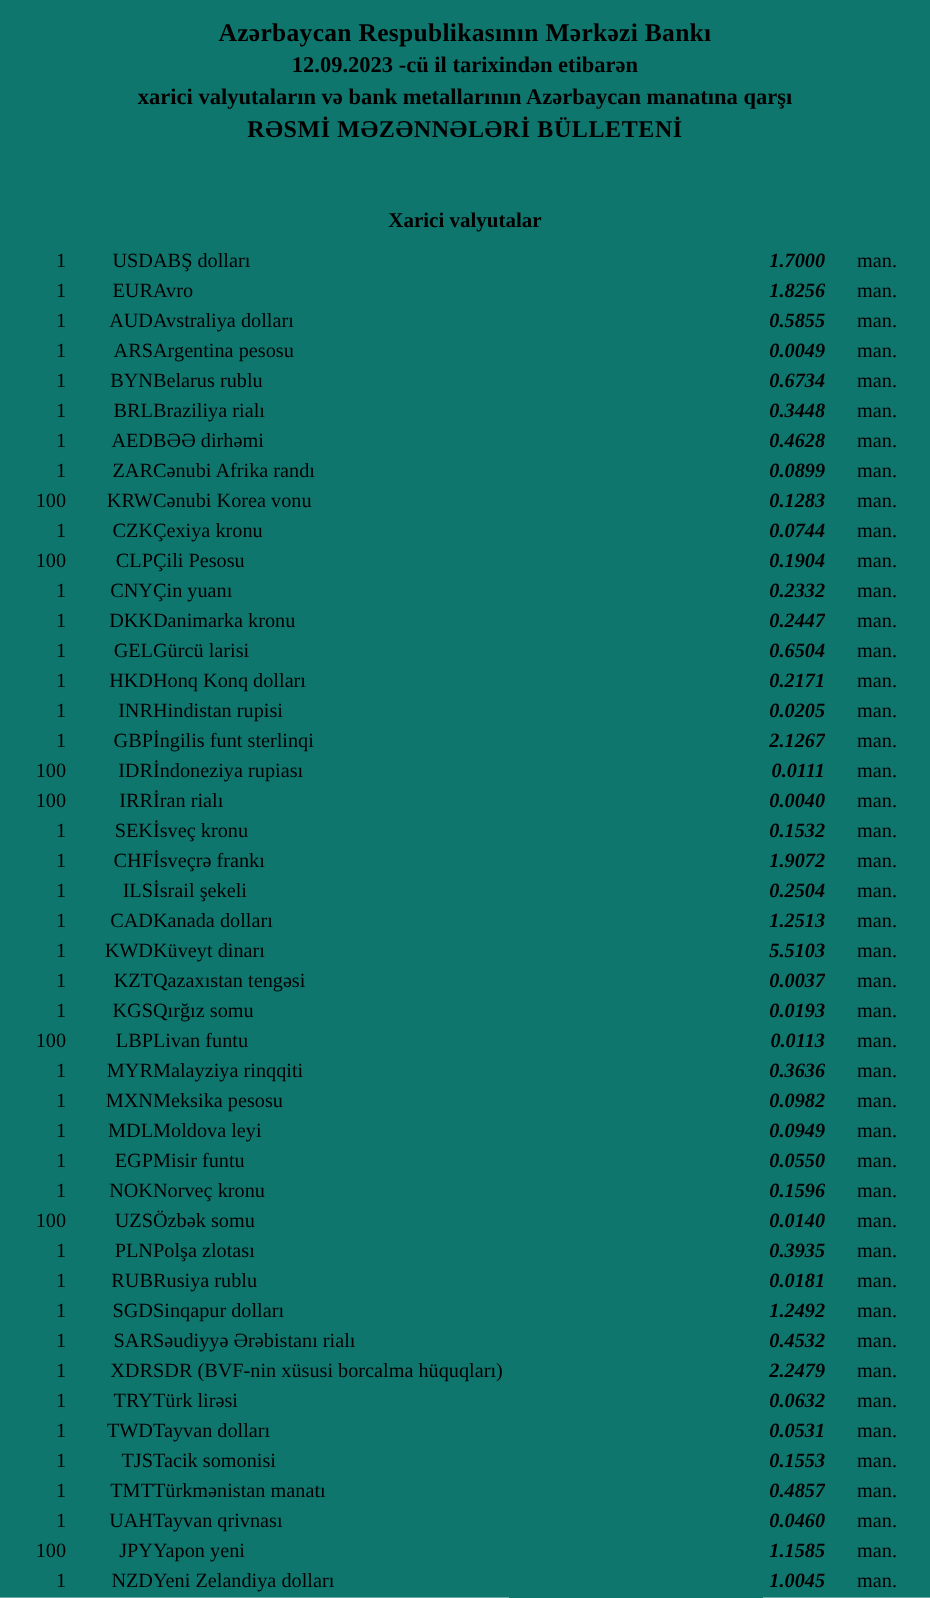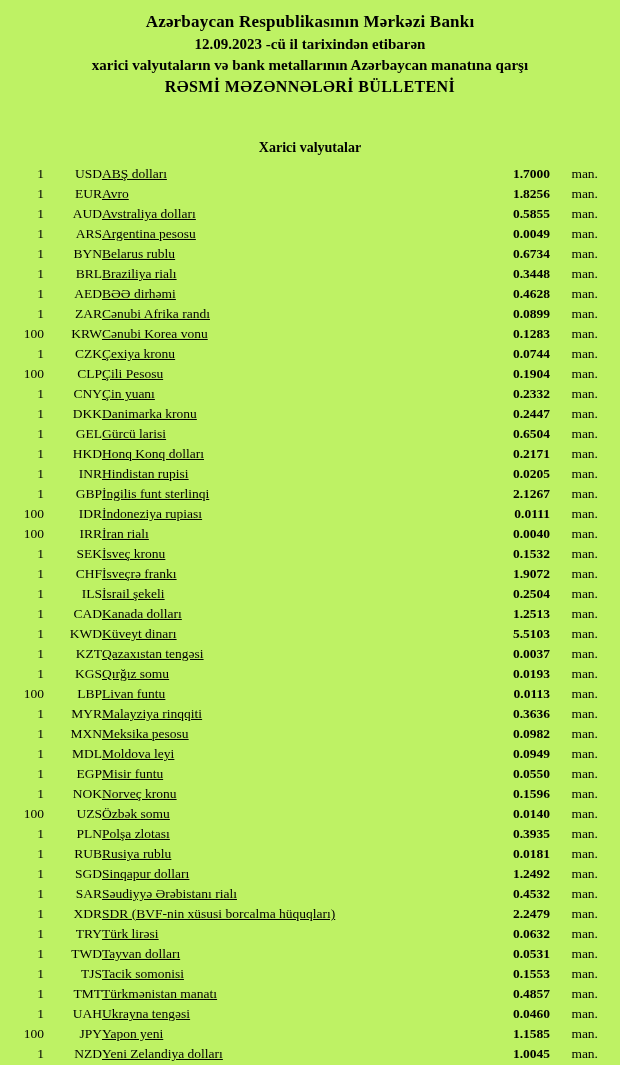--- a/index.html
+++ b/index.html
@@ -4,21 +4,21 @@
 <style>
   * { margin: 0; padding: 0; box-sizing: border-box; }
   html, body { background: #ffffff; }
   body {
     width: 620px;
     height: 1065px;
     color: #000000;
     font-family: "Liberation Serif", "DejaVu Serif", serif;
     overflow: hidden;
   }
-  .page { width: 620px; height: 1065px; background: #bef264; }
+  .page { width: 620px; height: 1065px; background: #0f766e; }
   .header { text-align: center; padding-top: 12px; }
   .bank-title { font-size: 17px; font-weight: bold; letter-spacing: 0.2px; }
   .sub { font-size: 15px; font-weight: bold; margin-top: 4px; }
   .bulletin-title { font-size: 16px; font-weight: bold; margin-top: 4px; letter-spacing: 0.4px; }
   .section-title {
     text-align: center;
     font-size: 14px;
     font-weight: bold;
     margin-top: 44px;
   }
@@ -31,22 +31,22 @@
   table.rates td {
     font-size: 13.5px;
     height: 20px;
     padding: 0;
     vertical-align: middle;
     white-space: nowrap;
     overflow: hidden;
   }
   td.qty  { width: 26px;  text-align: right; }
   td.code { width: 58px;  text-align: right; }
-  td.name { padding-left: 6px; text-align: left; text-decoration: underline; }
-  td.rate { width: 78px;  text-align: right; font-weight: bold; }
+  td.name { padding-left: 6px; text-align: left; }
+  td.rate { width: 78px;  text-align: right; font-weight: bold; font-style: italic; }
   td.unit { width: 48px;  padding-left: 7px; text-align: right; }
 </style>
 </head>
 <body>
 
 <div class="page">
 
   <div class="header">
     <div class="bank-title">Azərbaycan Respublikasının Mərkəzi Bankı</div>
     <div class="sub">12.09.2023 -cü il tarixindən etibarən</div>
@@ -348,21 +348,21 @@
         <tr>
           <td class="qty">1</td>
           <td class="code">TMT</td>
           <td class="name">Türkmənistan manatı</td>
           <td class="rate">0.4857</td>
           <td class="unit">man.</td>
         </tr>
         <tr>
           <td class="qty">1</td>
           <td class="code">UAH</td>
-          <td class="name">Ukrayna tengəsi</td>
+          <td class="name">Tayvan qrivnası</td>
           <td class="rate">0.0460</td>
           <td class="unit">man.</td>
         </tr>
         <tr>
           <td class="qty">100</td>
           <td class="code">JPY</td>
           <td class="name">Yapon yeni</td>
           <td class="rate">1.1585</td>
           <td class="unit">man.</td>
         </tr>

